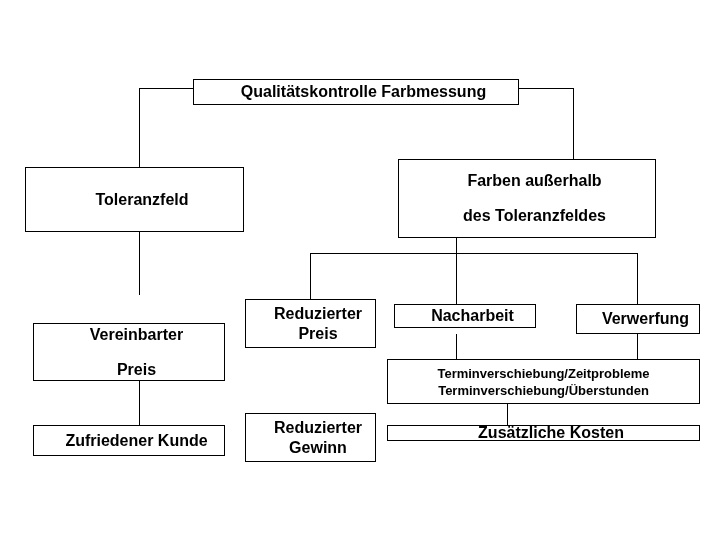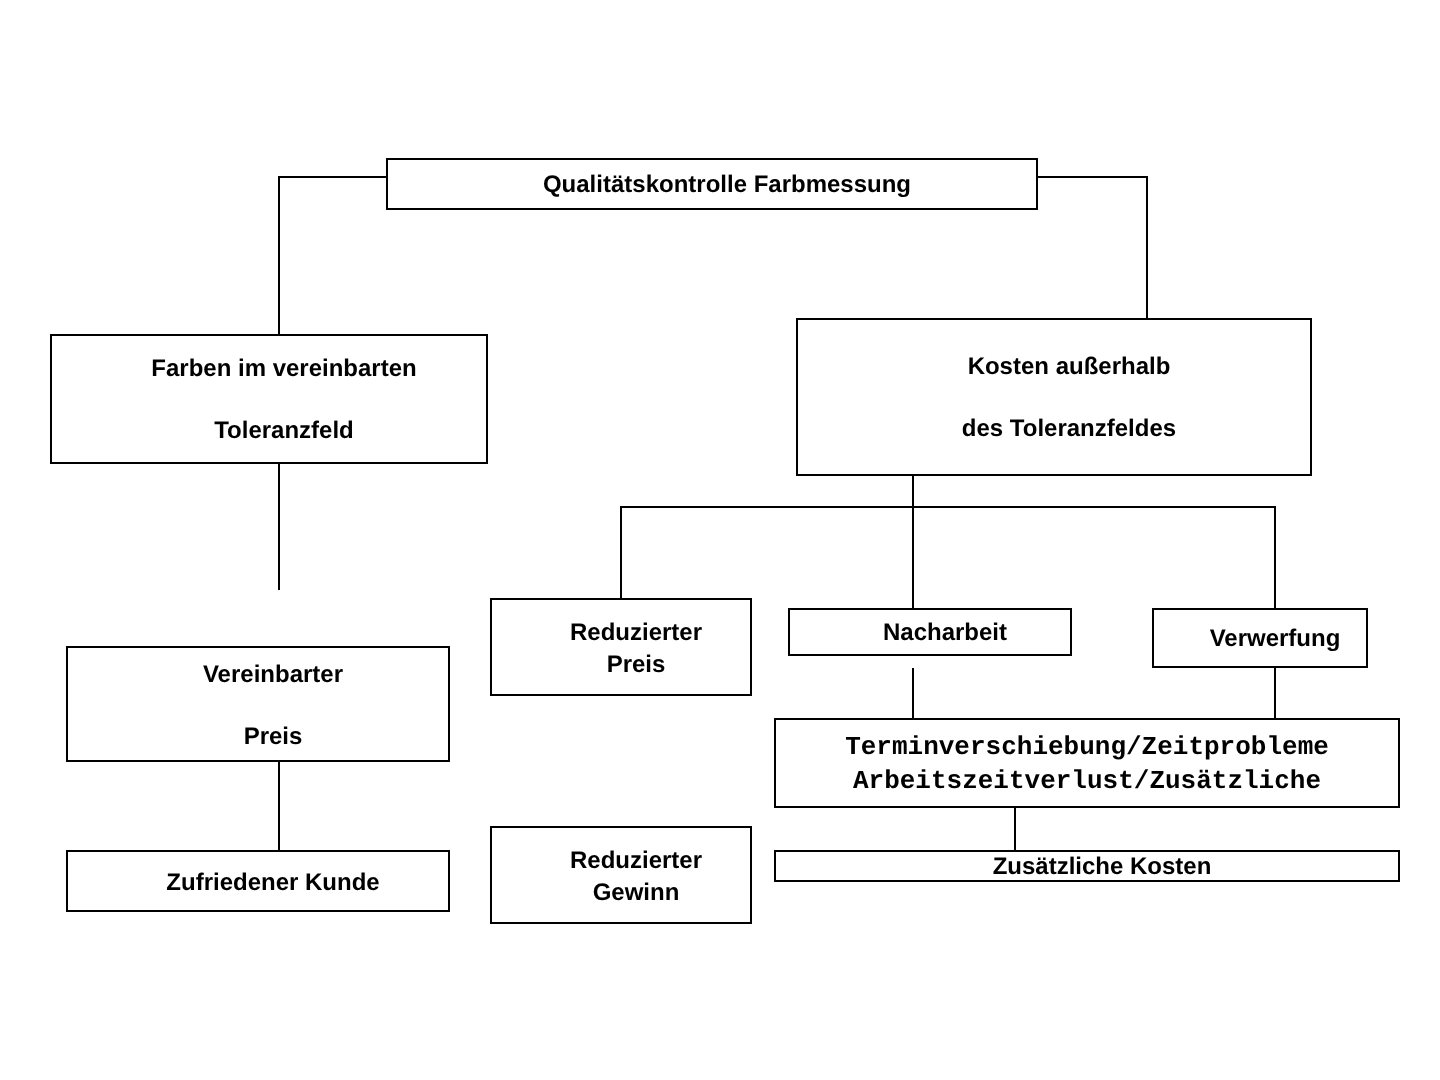--- a/index.html
+++ b/index.html
@@ -33,22 +33,22 @@
   }
   .node .line {
     display: block;
     white-space: nowrap;
   }
   
   .sp-wide  .line + .line { margin-top: 17px; }
   .sp-tight .line + .line { margin-top: 2px; }
 
   
-  .fs-13 { font-size: 13px; font-family: Liberation Mono, monospace; }
-  .fs-14 { font-size: 12px; padding-left: 15px; }
+  .fs-13 { font-size: 13px; }
+  .fs-14 { font-size: 16px; padding-left: 15px; }
 
   
   .conn {
     position: absolute;
     background: #000000;
     z-index: 1;
   }
   .conn.v { width: 1px; }
   .conn.h { height: 1px; }
 </style>
@@ -75,50 +75,49 @@
   <div class="conn v" style="left:456px; top:334px; height:25px;"></div>
   <div class="conn v" style="left:637px; top:334px; height:25px;"></div>
 
   <div class="conn v" style="left:507px; top:404px; height:21px;"></div>
 
   <div class="node fs-14" style="left:193px; top:79px; width:326px; height:26px;">
     <span class="line">Qualitätskontrolle Farbmessung</span>
   </div>
 
   <div class="node fs-14 sp-wide" style="left:25px; top:167px; width:219px; height:65px;">
-    <span class="line">Farben im vereinbarten</span>
     <span class="line">Toleranzfeld</span>
   </div>
 
   <div class="node fs-14 sp-wide" style="left:398px; top:159px; width:258px; height:79px;">
-    <span class="line">Kosten außerhalb</span>
+    <span class="line">Farben außerhalb</span>
     <span class="line">des Toleranzfeldes</span>
   </div>
 
   <div class="node fs-14 sp-wide" style="left:33px; top:295px; width:192px; height:58px;margin-top:28px;">
     <span class="line">Vereinbarter</span>
     <span class="line">Preis</span>
   </div>
 
   <div class="node fs-14 sp-tight" style="left:245px; top:299px; width:131px; height:49px;">
     <span class="line">Reduzierter</span>
     <span class="line">Preis</span>
   </div>
 
   <div class="node fs-14" style="left:394px; top:304px; width:142px; height:24px;">
     <span class="line">Nacharbeit</span>
   </div>
 
-  <div class="node fs-14" style="left:576px; top:304px; width:108px; height:30px;">
+  <div class="node fs-14" style="left:576px; top:304px; width:124px; height:30px;">
     <span class="line">Verwerfung</span>
   </div>
 
   <div class="node fs-13 sp-tight" style="left:387px; top:359px; width:313px; height:45px;">
     <span class="line">Terminverschiebung/Zeitprobleme</span>
-    <span class="line">Arbeitszeitverlust/Zusätzliche</span>
+    <span class="line">Terminverschiebung/Überstunden</span>
   </div>
 
   <div class="node fs-14" style="left:33px; top:425px; width:192px; height:31px;">
     <span class="line">Zufriedener Kunde</span>
   </div>
 
   <div class="node fs-14 sp-tight" style="left:245px; top:413px; width:131px; height:49px;">
     <span class="line">Reduzierter</span>
     <span class="line">Gewinn</span>
   </div>

